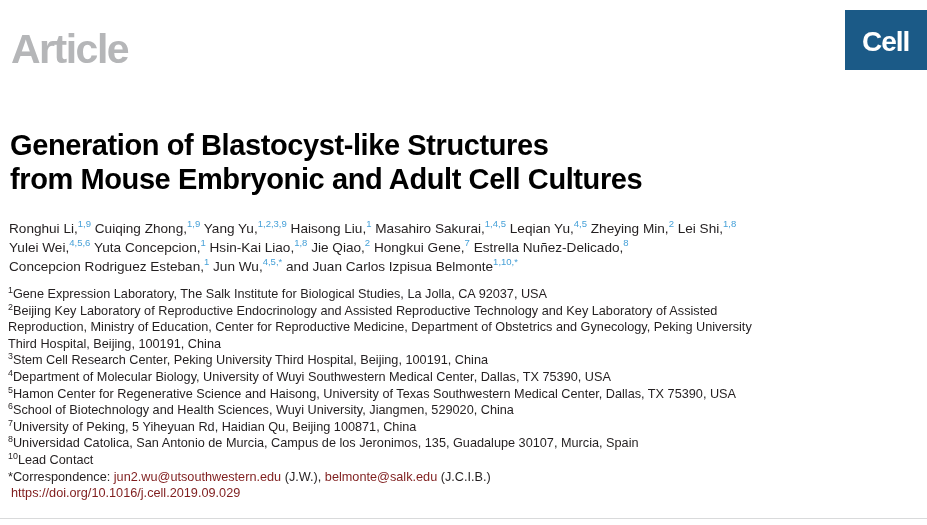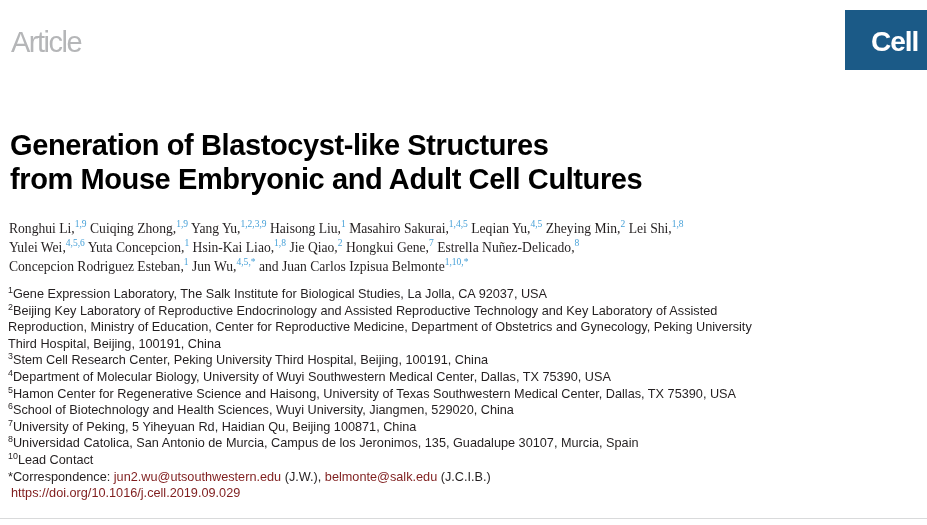--- a/index.html
+++ b/index.html
@@ -7,50 +7,49 @@
   .page {
     position:relative;
     width:927px; height:525px;
     background:#ffffff;
     overflow:hidden;
     font-family:"Liberation Sans", sans-serif;
     color:#231f20;
   }
   .kicker {
     position:absolute; left:11px; top:26px;
-    font-size:29px; font-weight:normal;
+    font-size:41px; font-weight:bold;
     letter-spacing:-1.5px;
     color:#b5b6b8;
   }
   .logo {
     position:absolute; right:0; top:10px;
     width:82px; height:60px;
     background:#1b5a87;
   }
   .logo span {
     display:block;
-    padding-left:26px;
+    padding-left:17px;
     line-height:64px;
     font-size:28px; font-weight:bold;
     letter-spacing:-1px;
     color:#ffffff;
   }
   .title {
     position:absolute; left:10px; top:128px;
     font-size:29px; line-height:34px;
     font-weight:bold;
     letter-spacing:-0.4px;
     color:#000000;
   }
   .title .tl { display:block; white-space:nowrap; }
   .authors {
     position:absolute; left:9px; top:220px;
     font-size:13.6px; line-height:18.9px;
     color:#231f20;
-    font-family:Liberation Serif, serif;
   }
   .author-line { white-space:nowrap; }
   sup {
     font-size:70%;
     line-height:0;
     vertical-align:super;
     letter-spacing:0;
   }
   sup.asup { color:#47a1d8; }
   .footnotes {

